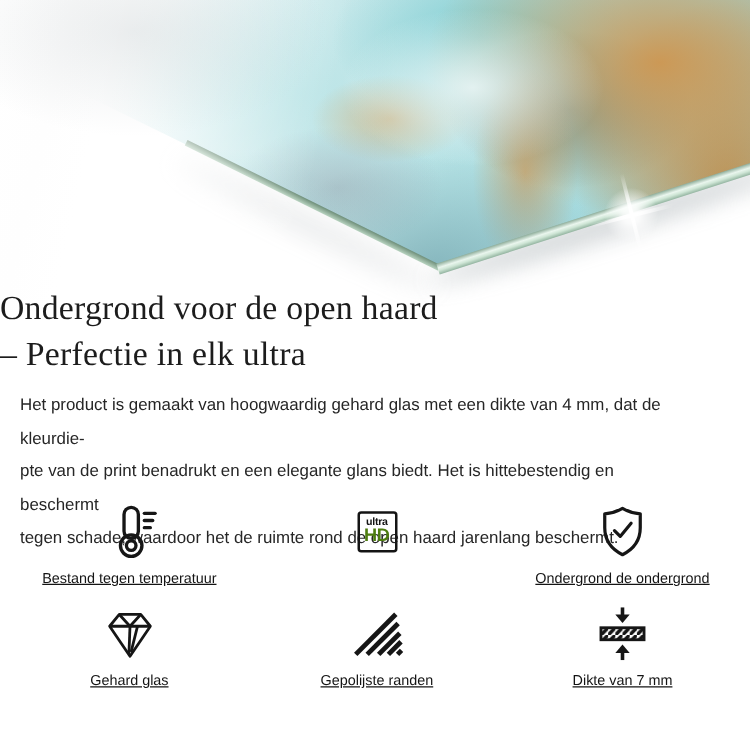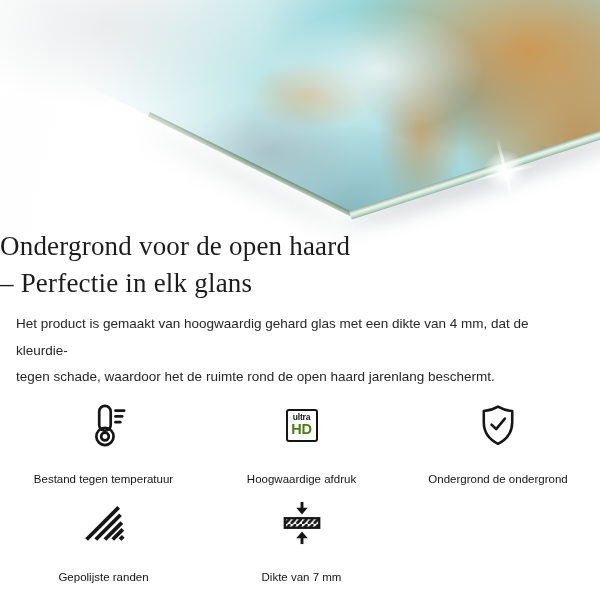--- a/index.html
+++ b/index.html
@@ -78,21 +78,21 @@
     font-family:"Liberation Serif", serif; font-weight:400;
     font-size:27px; line-height:37px; color:#1c1c1c; letter-spacing:0.2px; }
   .desc { position:absolute; top:311px; left:16px; width:540px;
     font-size:13.5px; line-height:26.5px; color:#262626; }
 
   
   .features { position:absolute; left:2px; top:402px; width:596px;
     display:grid; grid-template-columns:203px 193px 200px; row-gap:14px; }
   .feature { display:flex; flex-direction:column; align-items:center; }
   .icon-box { height:46px; display:flex; align-items:center; justify-content:center; }
-  .feature-label { margin-top:24px; font-size:11.5px; color:#141414; line-height:14px; }
+  .feature-label { margin-top:8px; font-size:11.5px; color:#141414; line-height:14px;text-decoration:underline; }
 
   .uhd-box { width:32px; height:33px; border:2.5px solid #141414; border-radius:3px;
     display:flex; flex-direction:column; align-items:center; justify-content:center; }
   .uhd-top { font-size:8.5px; font-weight:bold; color:#141414; line-height:9px; letter-spacing:-0.2px; }
   .uhd-bottom { font-size:14.5px; font-weight:bold; color:#4d7c0f; line-height:15px; letter-spacing:-0.2px; }
 
   svg.fi { display:block; }
 </style>
 </head>
 <body>
@@ -108,25 +108,26 @@
     <div class="glass-fade"></div>
     <div class="sparkle">
       <div class="glow"></div>
         <div class="ray-v"></div>
         <div class="ray-h"></div>
     </div>
   </div>
 
   <h1 class="title">
     <span>Ondergrond voor de open haard</span><br>
-    <span>– Perfectie in elk glans</span>
+    <span>– Perfectie in elk ultra</span>
   </h1>
 
   <div class="desc">
     <div>Het product is gemaakt van hoogwaardig gehard glas met een dikte van 4 mm, dat de kleurdie-</div>
+    <div>pte van de print benadrukt en een elegante glans biedt. Het is hittebestendig en beschermt</div>
     <div>tegen schade, waardoor het de ruimte rond de open haard jarenlang beschermt.</div>
   </div>
 
   <div class="features">
 
     <div class="feature">
       <div class="icon-box">
         <svg class="fi" width="46" height="44" viewBox="0 0 48 46" fill="none" stroke="#161616" stroke-width="2.8">
           <rect x="19" y="3" width="12" height="26" rx="6"></rect>
           <circle cx="25" cy="35" r="9"></circle>
@@ -141,33 +142,44 @@
       <div class="feature-label">Bestand tegen temperatuur</div>
     </div>
 
     <div class="feature">
       <div class="icon-box">
         <div class="uhd-box">
           <div class="uhd-top">ultra</div>
           <div class="uhd-bottom">HD</div>
         </div>
       </div>
-      <div class="feature-label">Hoogwaardige afdruk</div>
     </div>
 
     <div class="feature">
       <div class="icon-box">
         <svg class="fi" width="44" height="46" viewBox="0 0 48 48" fill="none" stroke="#161616" stroke-width="2.8" stroke-linejoin="round">
           <path d="M24 4 C30 7.5 35 8.5 39.5 8.8 V21 C39.5 32.5 33 40 24 44.5 C15 40 8.5 32.5 8.5 21 V8.8 C13 8.5 18 7.5 24 4 Z"></path>
           <path d="M17 23.5 L22 28.5 L31.5 17" stroke-linecap="round"></path>
         </svg>
       </div>
       <div class="feature-label">Ondergrond de ondergrond</div>
     </div>
 
+    <div class="feature">
+      <div class="icon-box">
+        <svg class="fi" width="48" height="44" viewBox="0 0 56 50" fill="none" stroke="#161616" stroke-width="2.6" stroke-linejoin="round">
+          <path d="M9 18 L18 7 H38 L47 18 L28 46 Z"></path>
+          <path d="M9 18 H47"></path>
+          <path d="M18 7 L28 18 L38 7"></path>
+          <path d="M28 18 L27 44"></path>
+          <path d="M35 18 L29 42"></path>
+        </svg>
+      </div>
+      <div class="feature-label">Gehard glas</div>
+    </div>
 
     <div class="feature">
       <div class="icon-box">
         <svg class="fi" width="48" height="44" viewBox="0 0 48 48" stroke="#161616" stroke-width="4.2" fill="none">
           <path d="M5 42 L40 7"></path>
           <path d="M15 42 L42 15"></path>
           <path d="M25 42 L43.5 23.5"></path>
           <path d="M33.5 42 L44.5 31"></path>
           <path d="M41.5 42 L45 38.5"></path>
         </svg>

